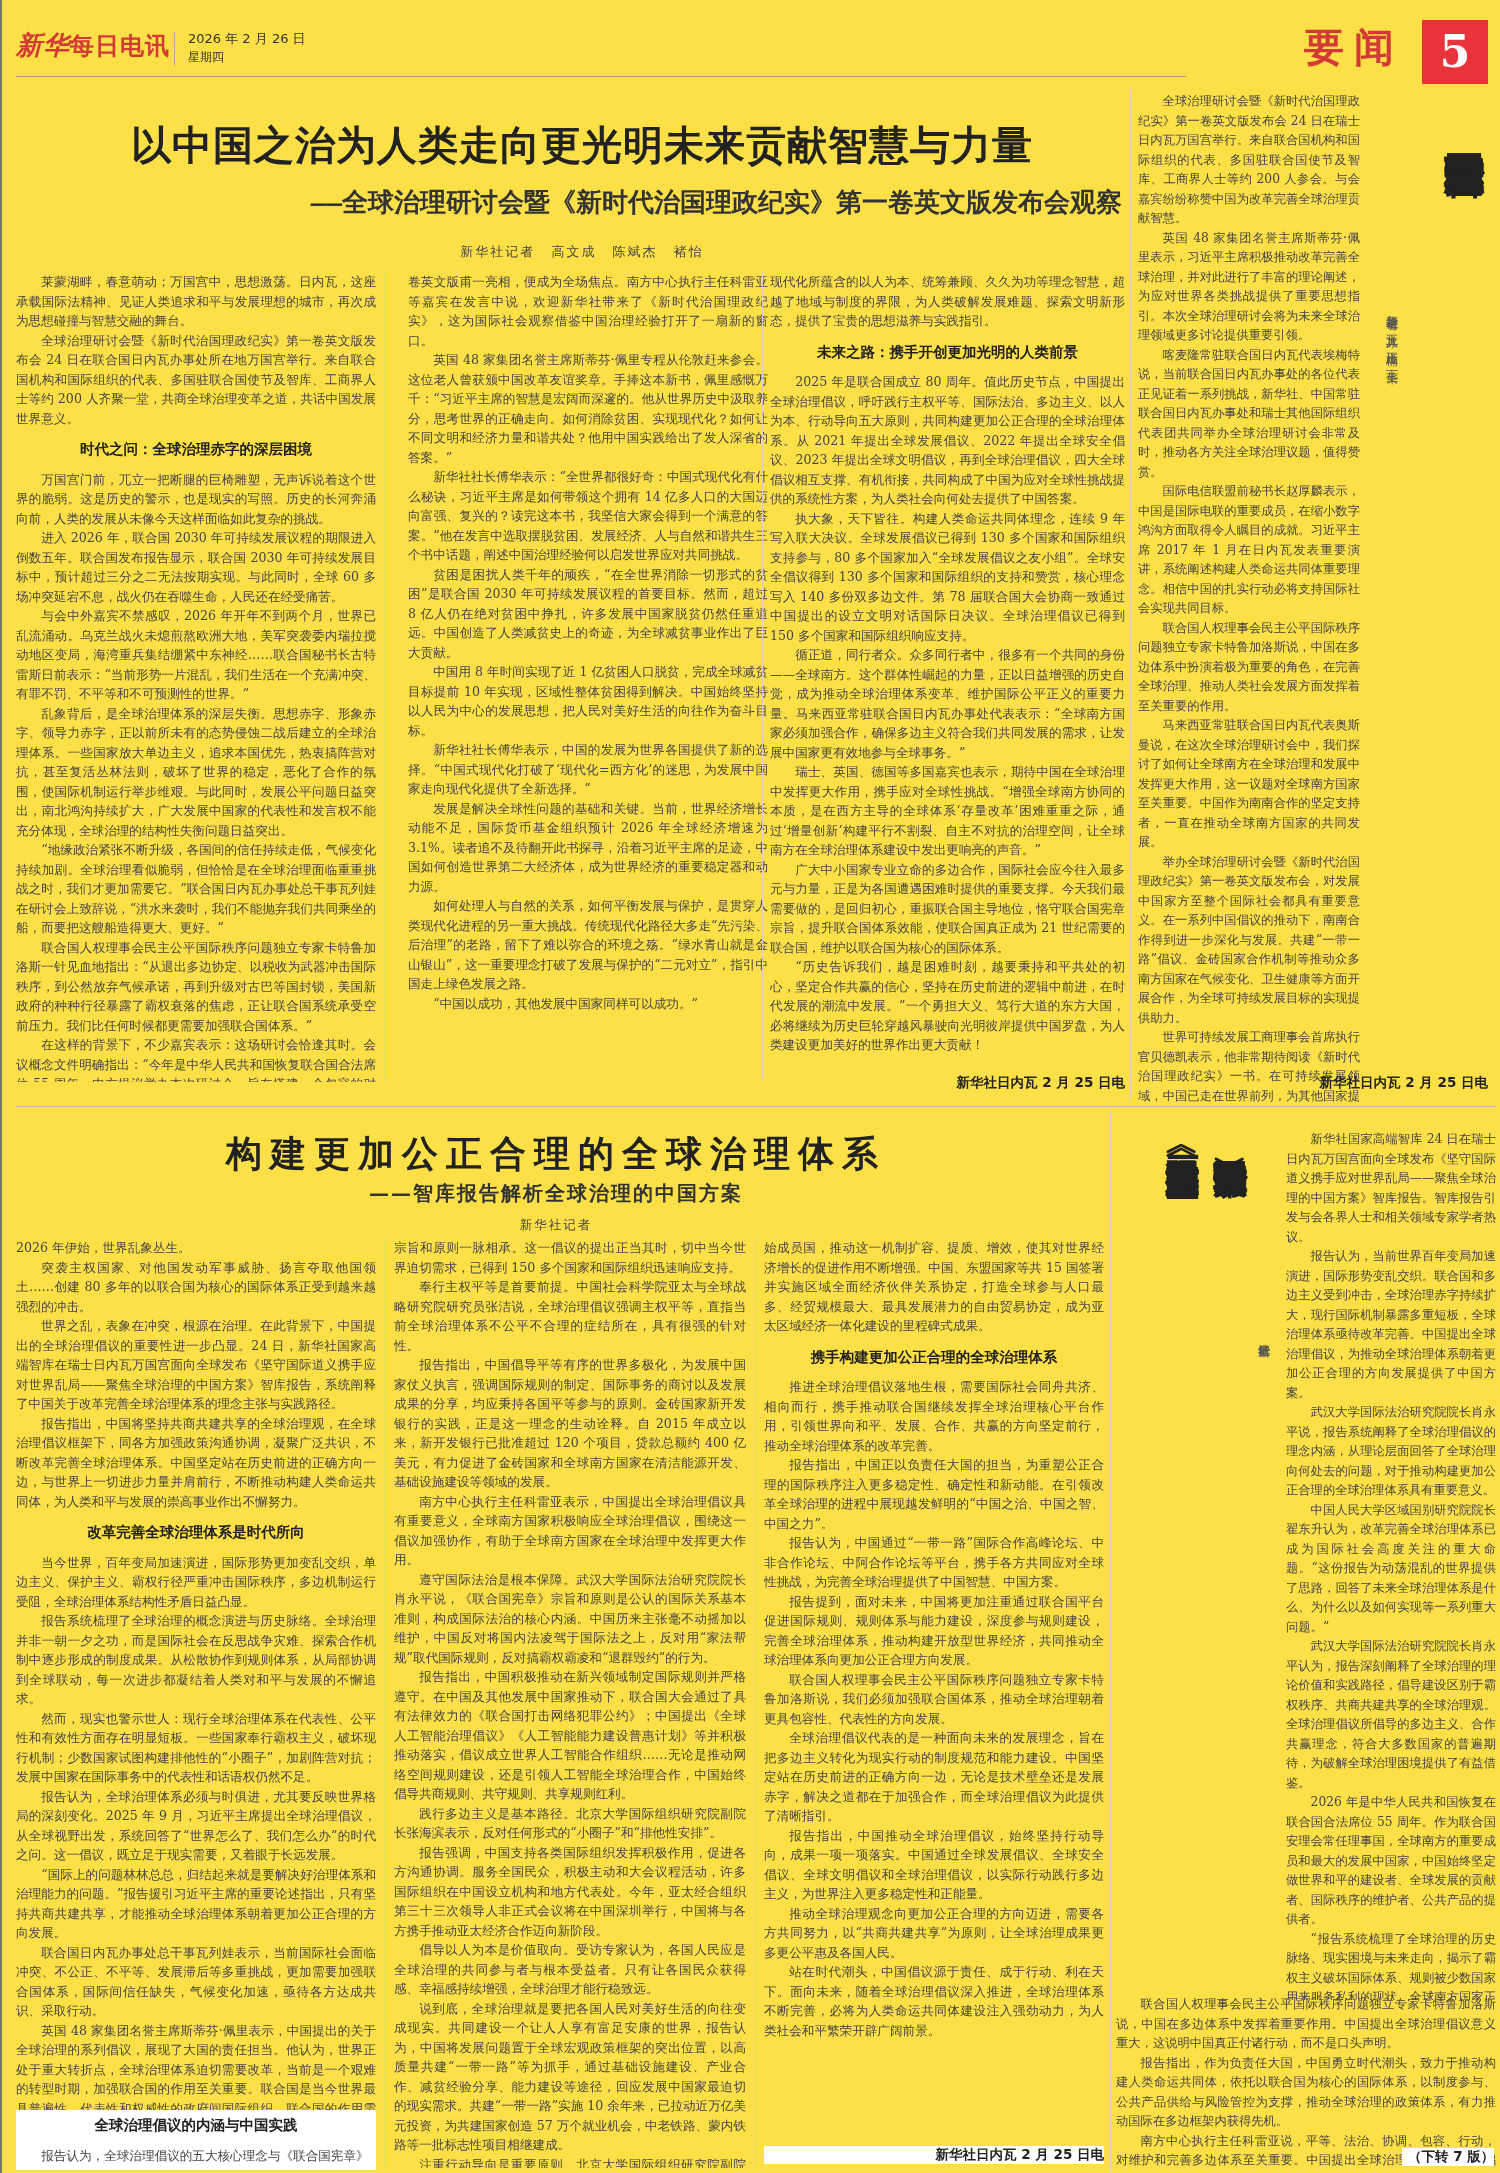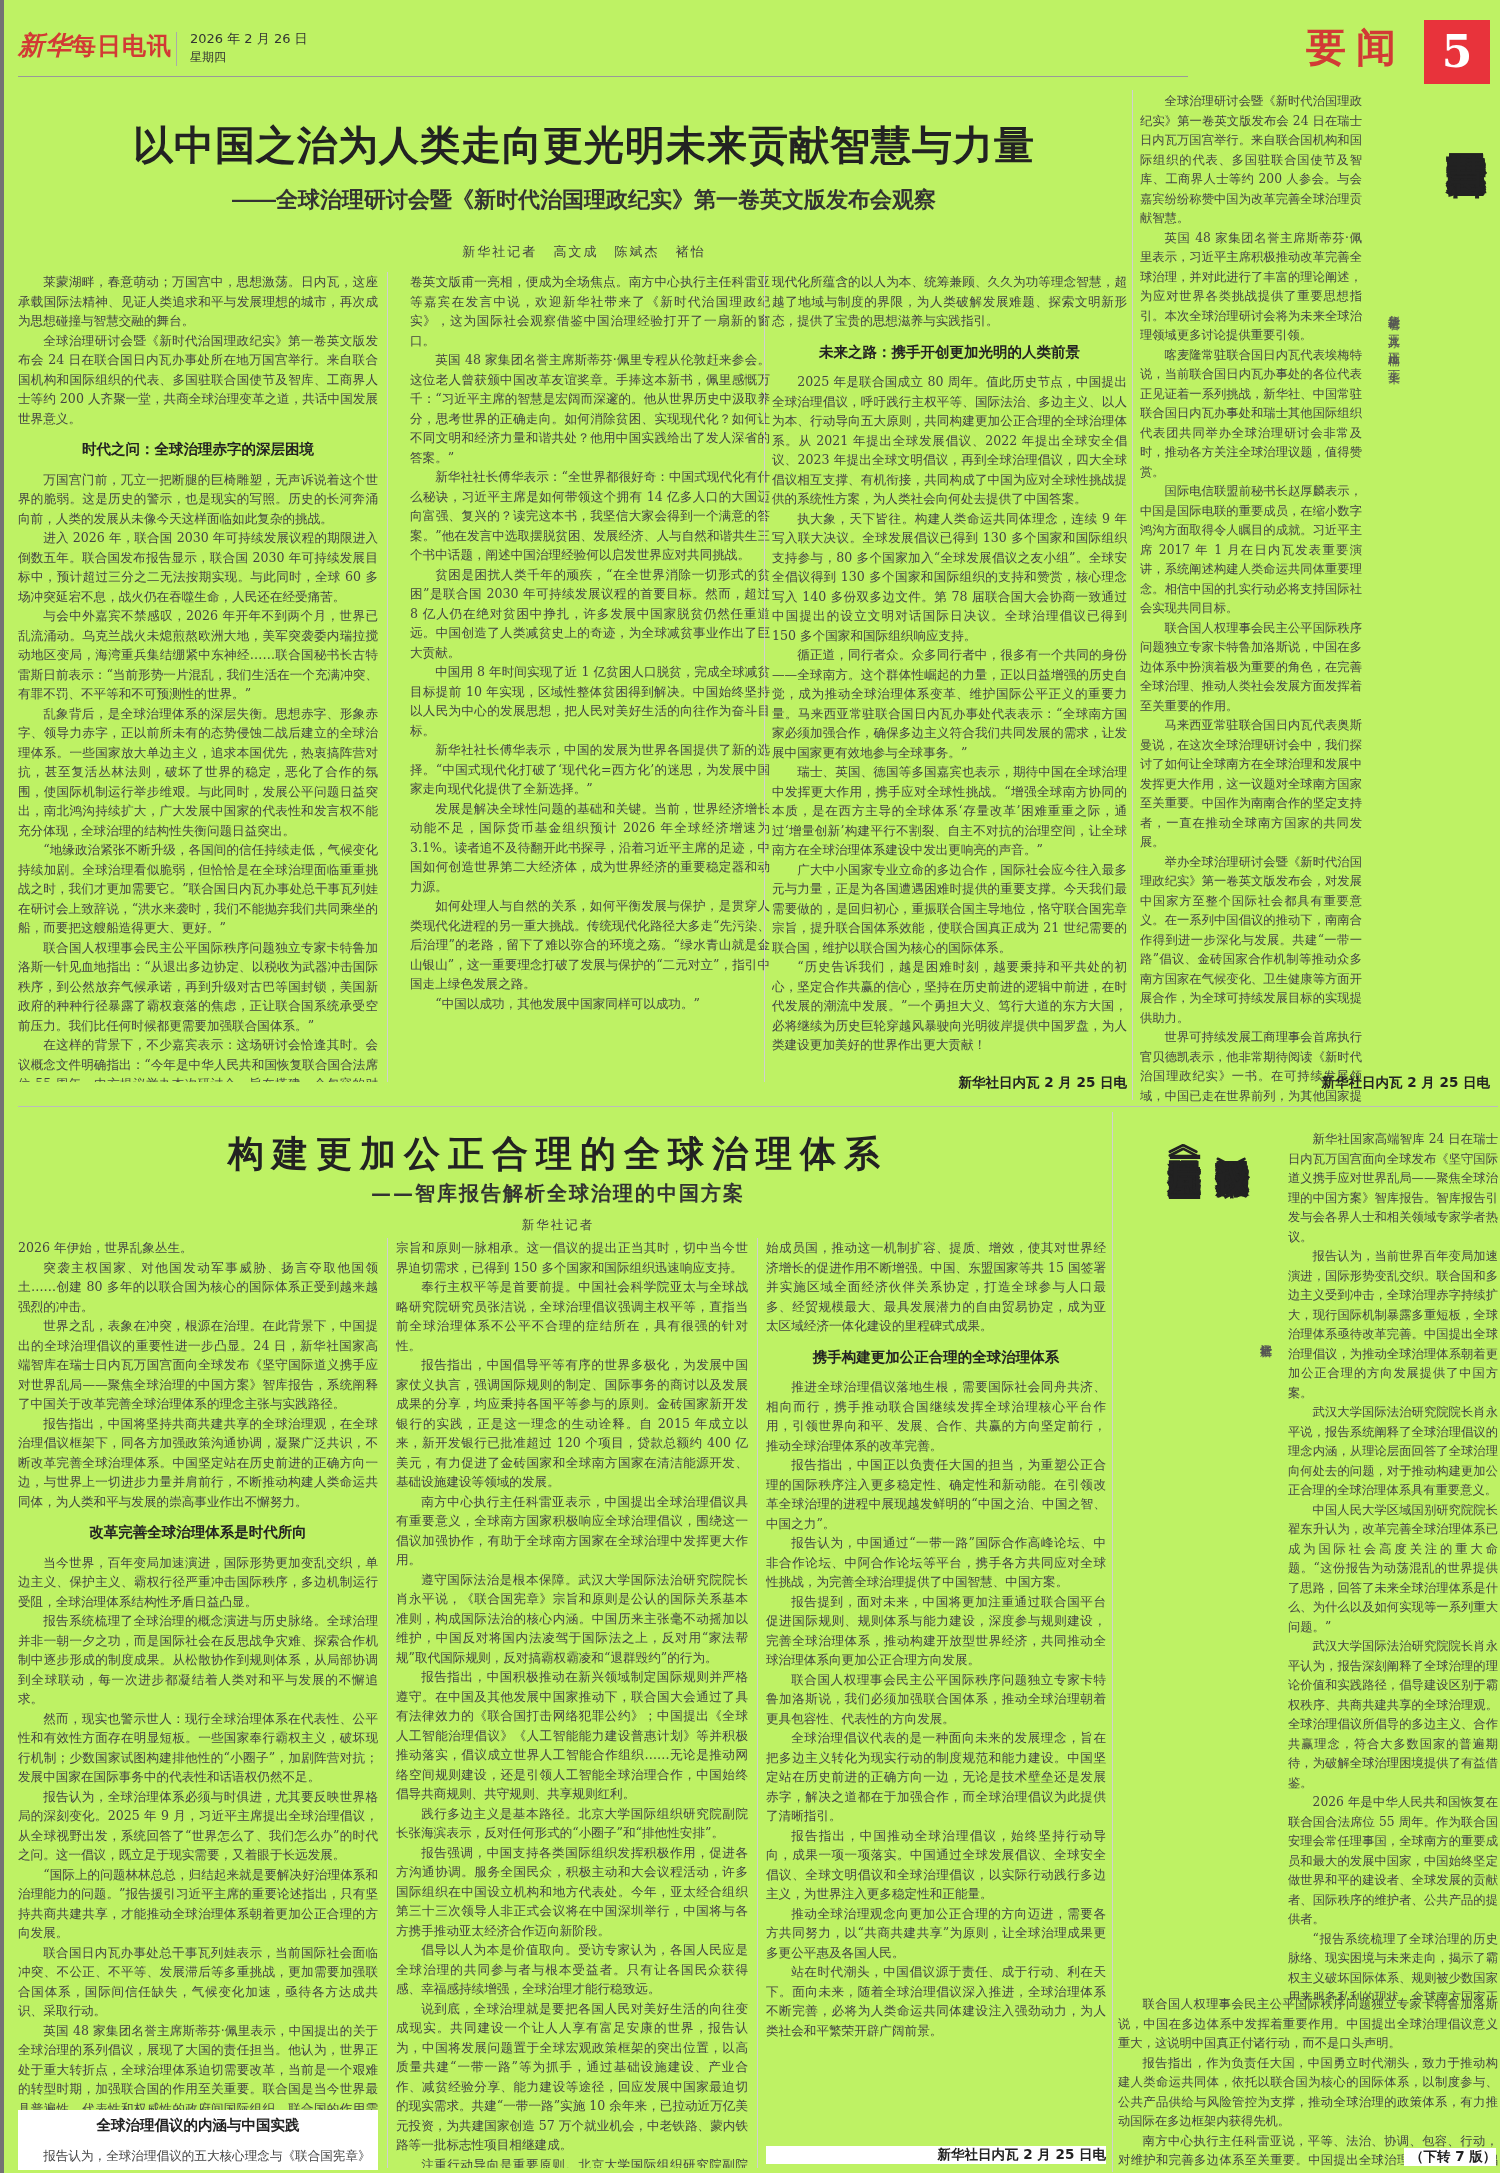--- a/index.html
+++ b/index.html
@@ -1,35 +1,35 @@
 <!DOCTYPE html>
 <html><head>
 <meta charset="utf-8">
 <style>
   * { margin: 0; padding: 0; box-sizing: border-box; }
   html, body { width: 1500px; height: 2173px; background: #ffffff; overflow: hidden; }
   body { font-family: "DejaVu Serif", "Liberation Serif", serif; color: #333; position: relative; }
 
-  .page { position: absolute; left: 0; top: 0; width: 1500px; height: 2173px; background: #bef264; border-left: 4px solid #737373; }
+  .page { position: absolute; left: 0; top: 0; width: 1500px; height: 2173px; background: #fde047; border-left: 2px solid #737373; }
 
   
   .masthead { position: absolute; left: 14px; top: 22px; width: 1140px; height: 56px; }
   .logo { position: absolute; left: 0; top: 6px; font-family: "DejaVu Serif", serif; font-size: 26px; font-weight: bold; color: #d23a35; letter-spacing: 1px; font-style: italic; }
   .logo .plain { font-style: normal; font-size: 24px; }
   .mast-sep { position: absolute; left: 158px; top: 10px; width: 1px; height: 34px; background: #aaa; }
   .date-box { position: absolute; left: 172px; top: 8px; font-family: "DejaVu Sans", sans-serif; color: #333; }
   .date-box .d1 { font-size: 13px; line-height: 18px; }
   .date-box .d2 { font-size: 12px; line-height: 18px; }
   .mast-rule { position: absolute; left: 14px; top: 76px; width: 1170px; height: 1px; background: #999; }
   .section-label { position: absolute; left: 1302px; top: 20px; font-family: "DejaVu Serif", serif; font-size: 40px; font-weight: bold; color: #d23a35; letter-spacing: 10px; }
   .page-num { position: absolute; left: 1420px; top: 20px; width: 66px; height: 64px; background: #e8333b; color: #fff; font-family: "DejaVu Serif", serif; font-weight: bold; font-size: 44px; text-align: center; line-height: 64px; }
 
   
   .a1-title { position: absolute; left: 40px; top: 118px; width: 1080px; text-align: center; font-family: "DejaVu Sans", sans-serif; font-weight: bold; font-size: 40px; color: #222; letter-spacing: 1px; }
-  .a1-sub { position: absolute; left: 40px; top: 185px; width: 1080px; text-align: center; font-family: Liberation Sans, sans-serif; font-size: 22px; color: #333; }
+  .a1-sub { position: absolute; left: 40px; top: 185px; width: 1080px; text-align: right; font-family: Liberation Mono, monospace; font-size: 26px; color: #333; }
   .a1-byline { position: absolute; left: 40px; top: 243px; width: 1080px; text-align: center; font-size: 13px; color: #444; letter-spacing: 2px; word-spacing: 10px; }
 
   .col { position: absolute; font-size: 12.6px; line-height: 19.5px; color: #444; text-align: justify; overflow: hidden; }
   .col p { text-indent: 2em; }
   .col p.noindent { text-indent: 0; }
   .col h3 { font-family: "DejaVu Sans", sans-serif; font-size: 14.5px; font-weight: bold; text-align: center; color: #222; margin: 12px 0 10px; text-indent: 0; }
   .dateline { font-family: "DejaVu Sans", sans-serif; font-weight: bold; text-align: right; font-size: 13.5px; color: #222; text-indent: 0 !important; }
 
   .a1-col1 { left: 14px; top: 272px; width: 360px; height: 810px; }
   .a1-col2 { left: 392px; top: 272px; width: 360px; height: 810px; margin-left: 14px; }

